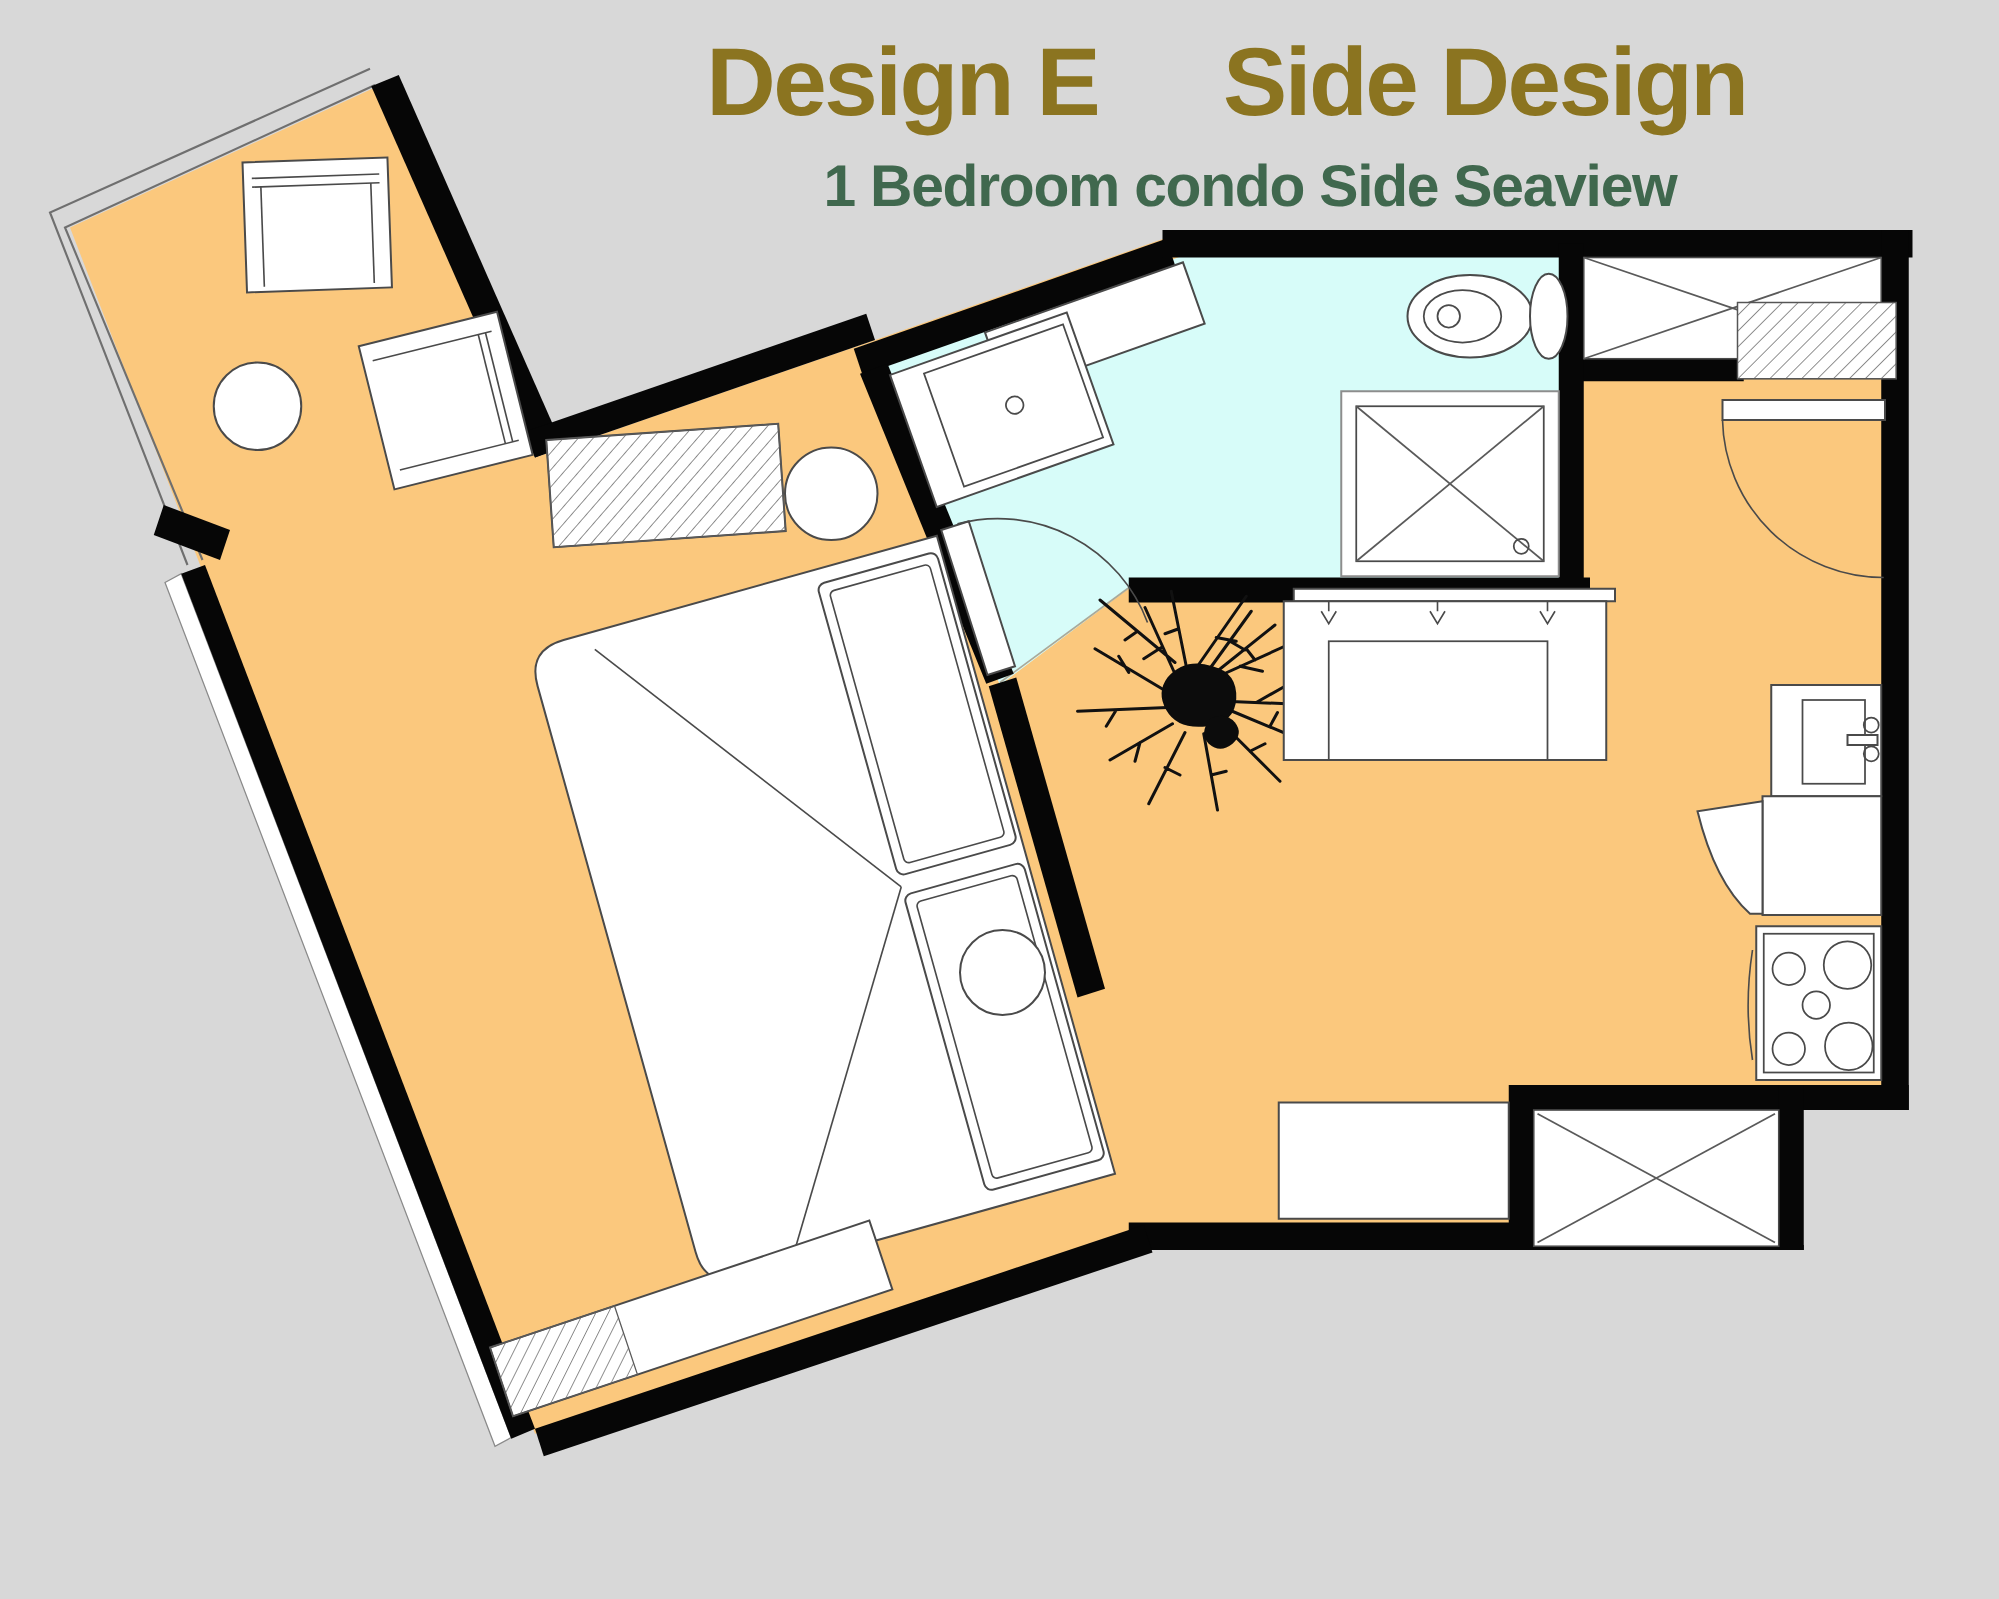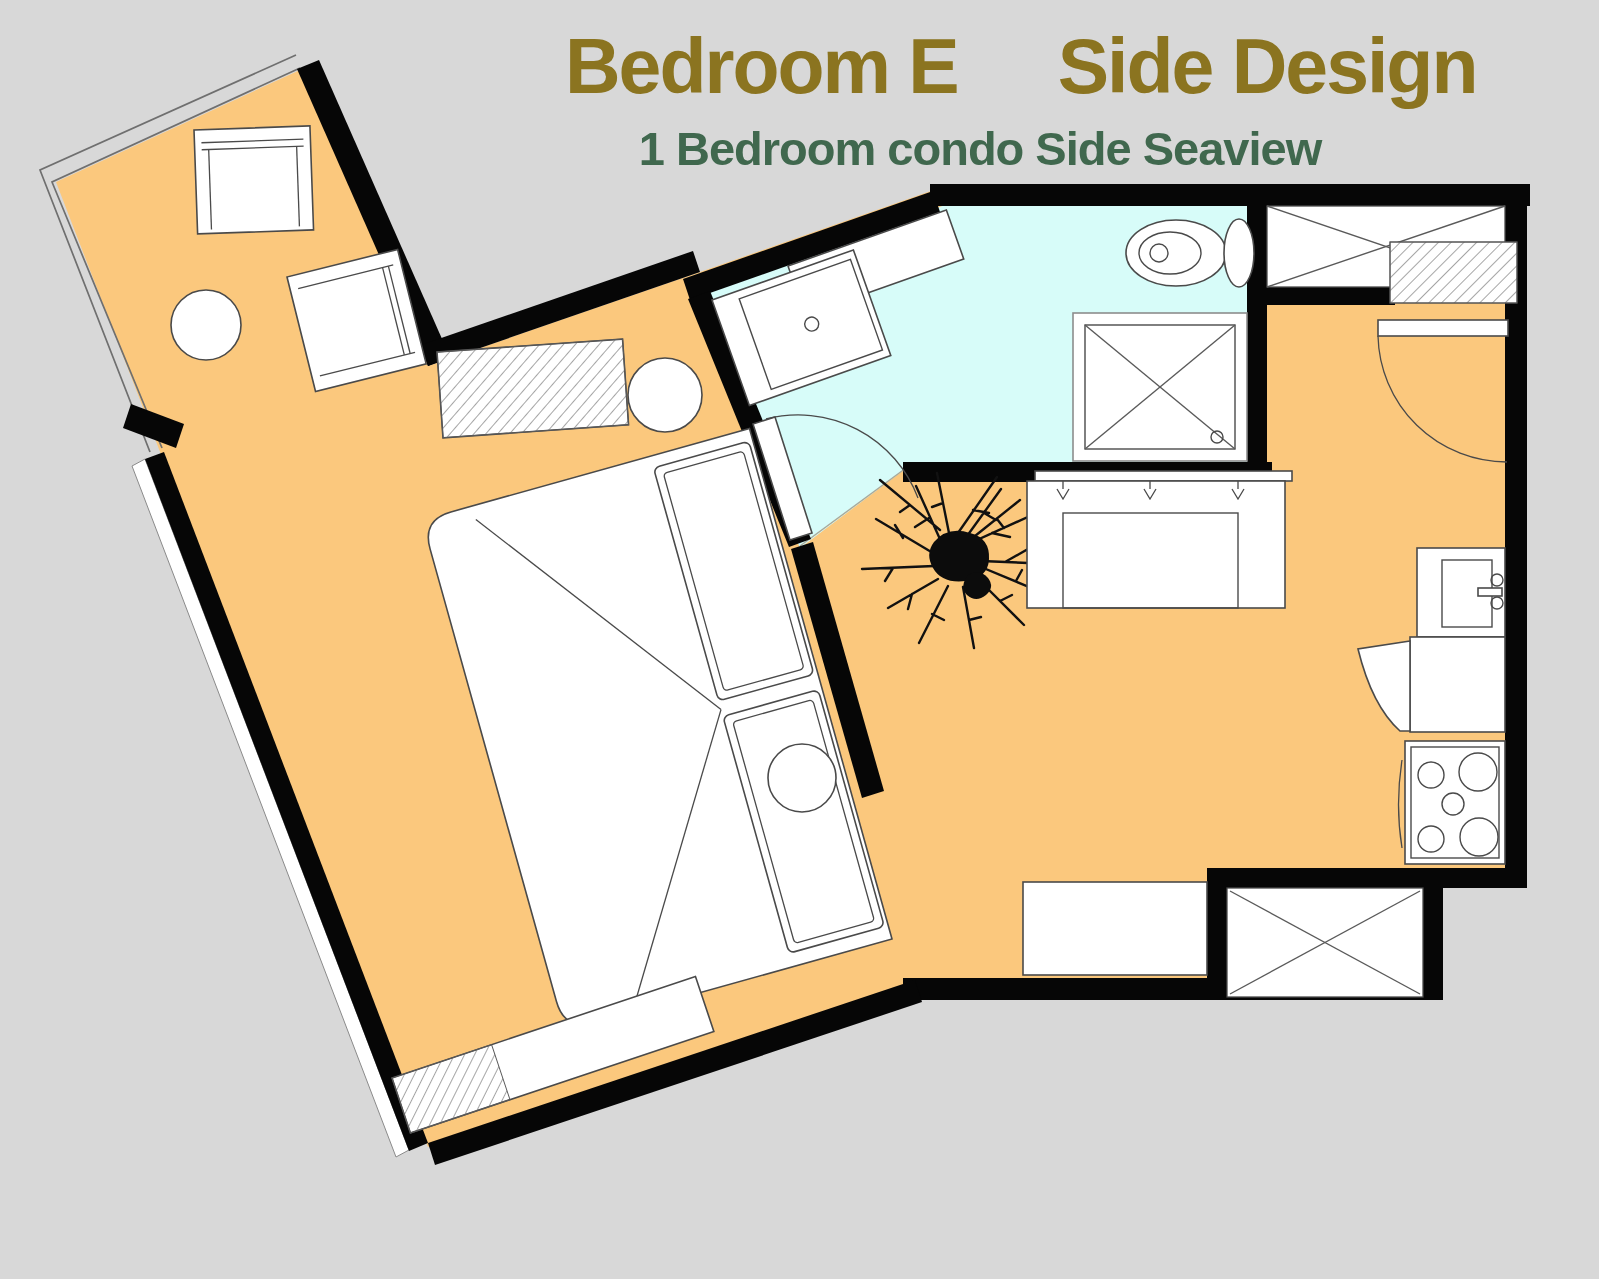--- a/index.html
+++ b/index.html
@@ -11,40 +11,40 @@
     --hatch-line:#6a6a6a;
     --railing:#6f6f6f;
     --title-color:#8b7420;
     --subtitle-color:#40684e;
   }
   html,body{margin:0;padding:0;}
   body{background:var(--background);font-family:"Liberation Sans", sans-serif;}
   .page{position:relative;width:1599px;height:1279px;background:var(--background);overflow:hidden;}
   .titlebar{position:absolute;left:565px;top:22px;display:flex;gap:100px;
     font-size:77px;font-weight:bold;color:var(--title-color);letter-spacing:-2px;white-space:nowrap;}
-  .subtitle{position:absolute;left:540px;top:121px;width:880px;text-align:center;
+  .subtitle{position:absolute;left:560px;top:121px;width:880px;text-align:center;
     font-size:47px;font-weight:bold;color:var(--subtitle-color);letter-spacing:-1px;white-space:nowrap;}
   svg{position:absolute;left:0;top:0;}
   .floor{fill:var(--floor);}
   .bathfloor{fill:var(--bathroom-floor);}
   .wallgrp *{fill:var(--wall);stroke:none;}
   .furn{fill:#ffffff;stroke:var(--line);stroke-width:1.6;}
   .furnlight{fill:#ffffff;stroke:#8d8d8d;stroke-width:1.6;}
   .nofill{fill:none;stroke:var(--line);stroke-width:1.4;}
   .thin{fill:none;stroke:var(--line);stroke-width:1.3;}
   .rail{fill:none;stroke:var(--railing);stroke-width:1.7;}
   .xline{fill:none;stroke:#5a5a5a;stroke-width:1.4;}
 </style>
 </head>
 <body>
 
 <div class="page">
 
   <div class="titlebar">
-    <span>Bedroom E</span>
+    <span>Design E</span>
     <span>Side Design</span>
   </div>
   <div class="subtitle">1 Bedroom condo Side Seaview</div>
 
   <svg width="1599" height="1279" viewBox="0 0 1599 1279">
     <defs>
       <pattern id="hatch" patternUnits="userSpaceOnUse" width="9" height="9" patternTransform="rotate(45)">
         <line x1="0" y1="0" x2="0" y2="9" stroke="#6a6a6a" stroke-width="1.2"></line>
       </pattern>
     </defs>

